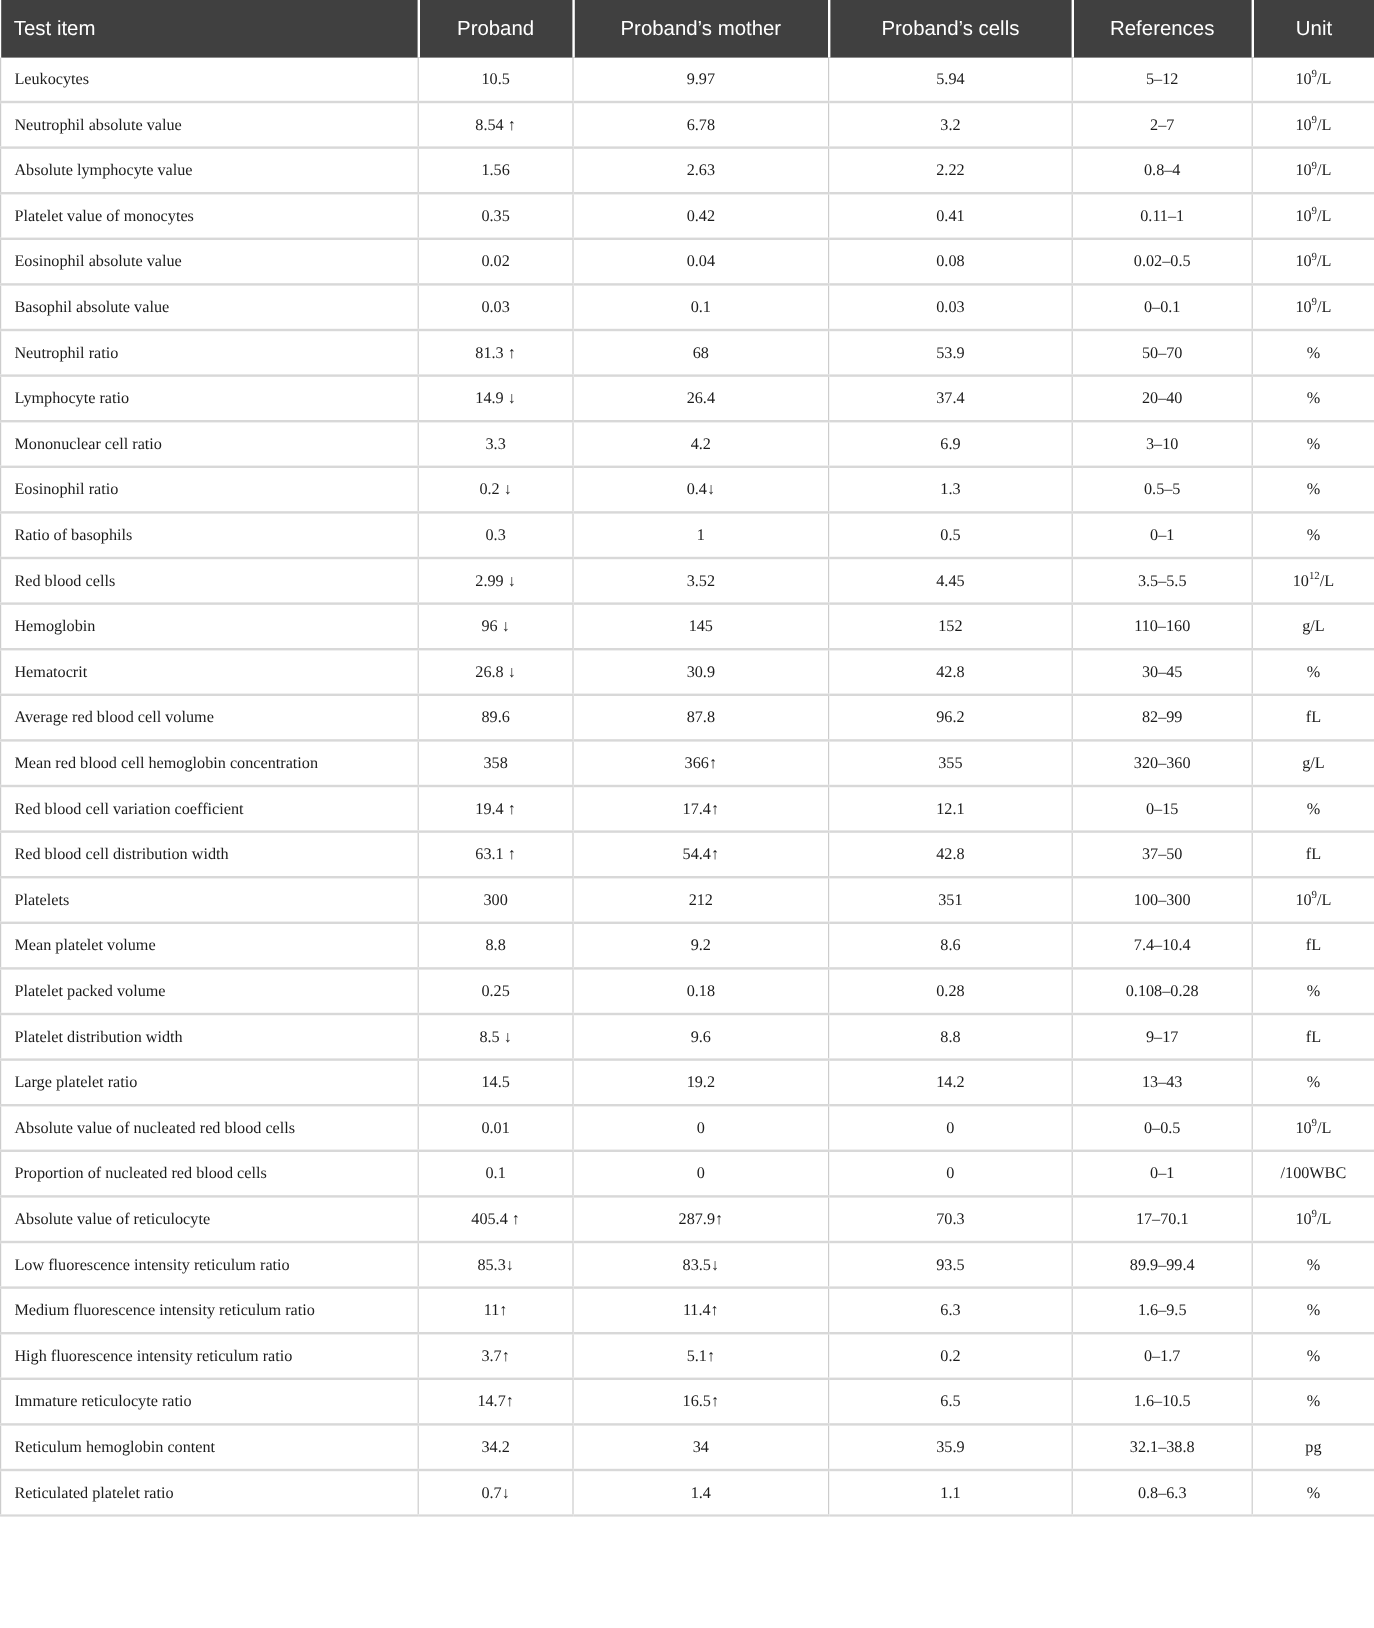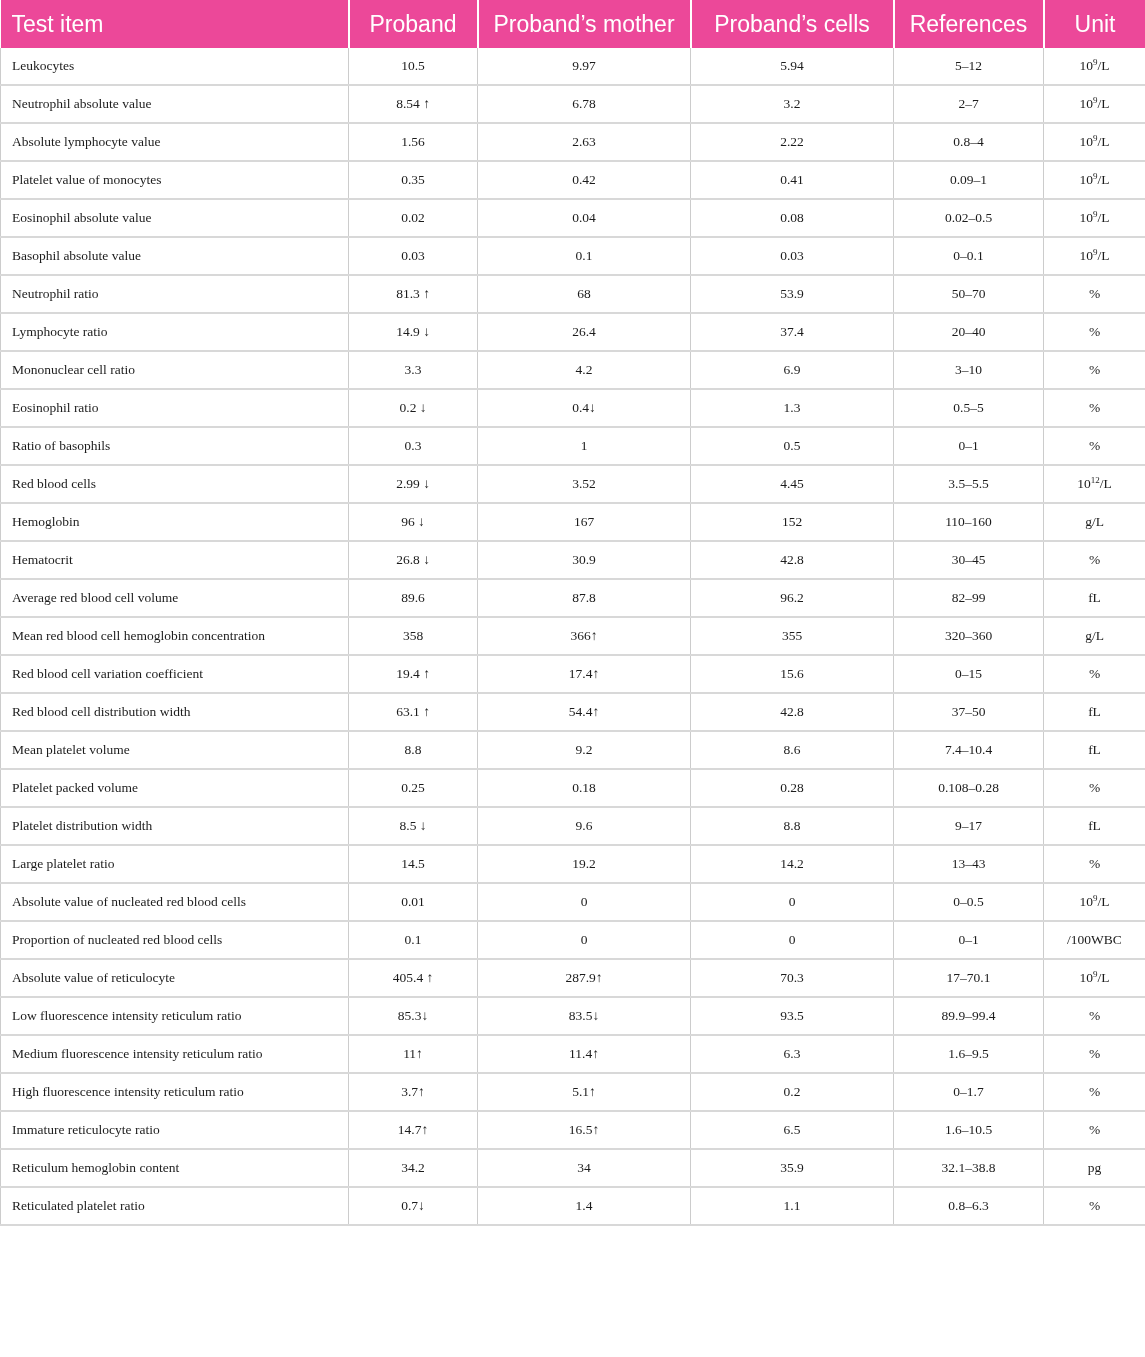--- a/index.html
+++ b/index.html
@@ -19,25 +19,25 @@
     color: #1c1c1c;
   }
   col.c-item   { width: 348px; }
   col.c-prob   { width: 129px; }
   col.c-mother { width: 213px; }
   col.c-father { width: 203px; }
   col.c-refs   { width: 150px; }
   col.c-unit   { width: 102px; }
 
   thead th {
-    background: #ec4899;
+    background: #404040;
     color: #ffffff;
     font-family: "Liberation Sans", sans-serif;
     font-weight: 400;
-    font-size: 23px;
+    font-size: 17px;
     height: 48px;
     text-align: center;
     vertical-align: middle;
     border-left: 2px solid #ffffff;
     padding: 0 4px;
   }
   thead th.th-item {
     text-align: left;
     padding-left: 11px;
     border-left: none;
@@ -111,21 +111,21 @@
           <td>2.63</td>
           <td>2.22</td>
           <td>0.8–4</td>
           <td>10<sup>9</sup>/L</td>
         </tr>
         <tr>
           <td class="td-item">Platelet value of monocytes</td>
           <td>0.35</td>
           <td>0.42</td>
           <td>0.41</td>
-          <td>0.09–1</td>
+          <td>0.11–1</td>
           <td>10<sup>9</sup>/L</td>
         </tr>
         <tr>
           <td class="td-item">Eosinophil absolute value</td>
           <td>0.02</td>
           <td>0.04</td>
           <td>0.08</td>
           <td>0.02–0.5</td>
           <td>10<sup>9</sup>/L</td>
         </tr>
@@ -181,21 +181,21 @@
           <td class="td-item">Red blood cells</td>
           <td>2.99 ↓</td>
           <td>3.52</td>
           <td>4.45</td>
           <td>3.5–5.5</td>
           <td>10<sup>12</sup>/L</td>
         </tr>
         <tr>
           <td class="td-item">Hemoglobin</td>
           <td>96 ↓</td>
-          <td>167</td>
+          <td>145</td>
           <td>152</td>
           <td>110–160</td>
           <td>g/L</td>
         </tr>
         <tr>
           <td class="td-item">Hematocrit</td>
           <td>26.8 ↓</td>
           <td>30.9</td>
           <td>42.8</td>
           <td>30–45</td>
@@ -214,33 +214,41 @@
           <td>358</td>
           <td>366↑</td>
           <td>355</td>
           <td>320–360</td>
           <td>g/L</td>
         </tr>
         <tr>
           <td class="td-item">Red blood cell variation coefficient</td>
           <td>19.4 ↑</td>
           <td>17.4↑</td>
-          <td>15.6</td>
+          <td>12.1</td>
           <td>0–15</td>
           <td>%</td>
         </tr>
         <tr>
           <td class="td-item">Red blood cell distribution width</td>
           <td>63.1 ↑</td>
           <td>54.4↑</td>
           <td>42.8</td>
           <td>37–50</td>
           <td>fL</td>
         </tr>
         <tr>
+          <td class="td-item">Platelets</td>
+          <td>300</td>
+          <td>212</td>
+          <td>351</td>
+          <td>100–300</td>
+          <td>10<sup>9</sup>/L</td>
+        </tr>
+        <tr>
           <td class="td-item">Mean platelet volume</td>
           <td>8.8</td>
           <td>9.2</td>
           <td>8.6</td>
           <td>7.4–10.4</td>
           <td>fL</td>
         </tr>
         <tr>
           <td class="td-item">Platelet packed volume</td>
           <td>0.25</td>

